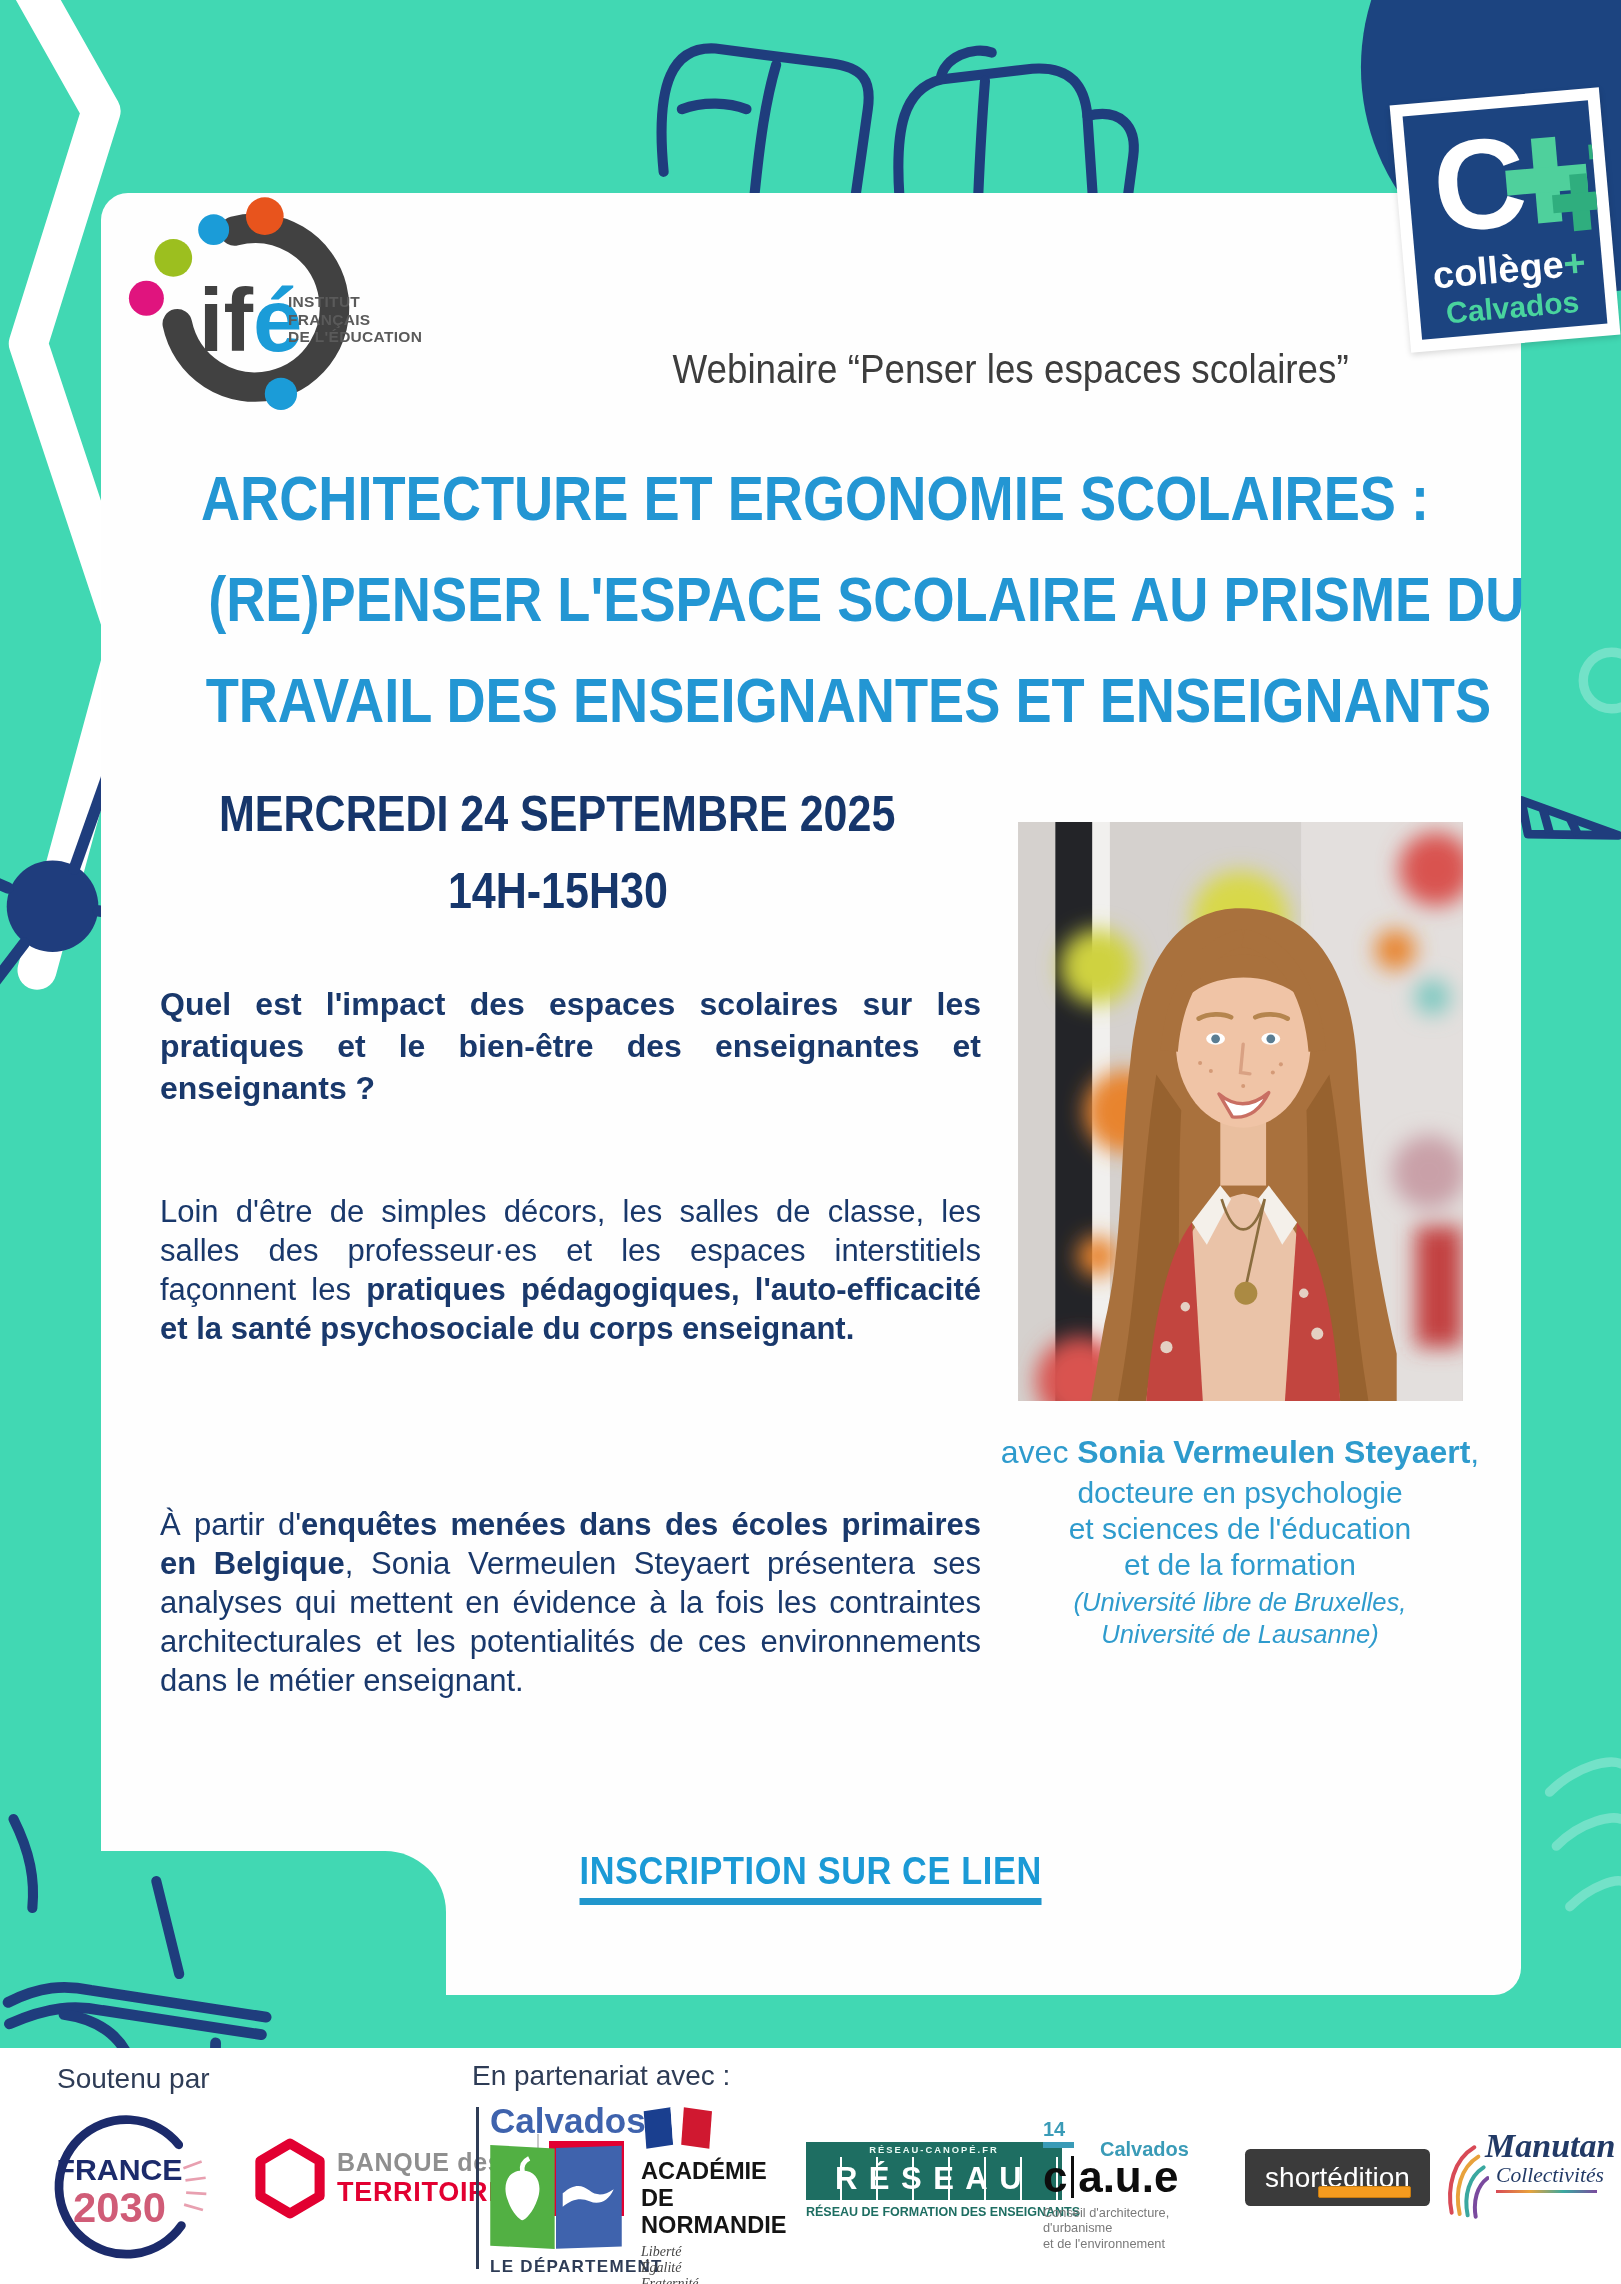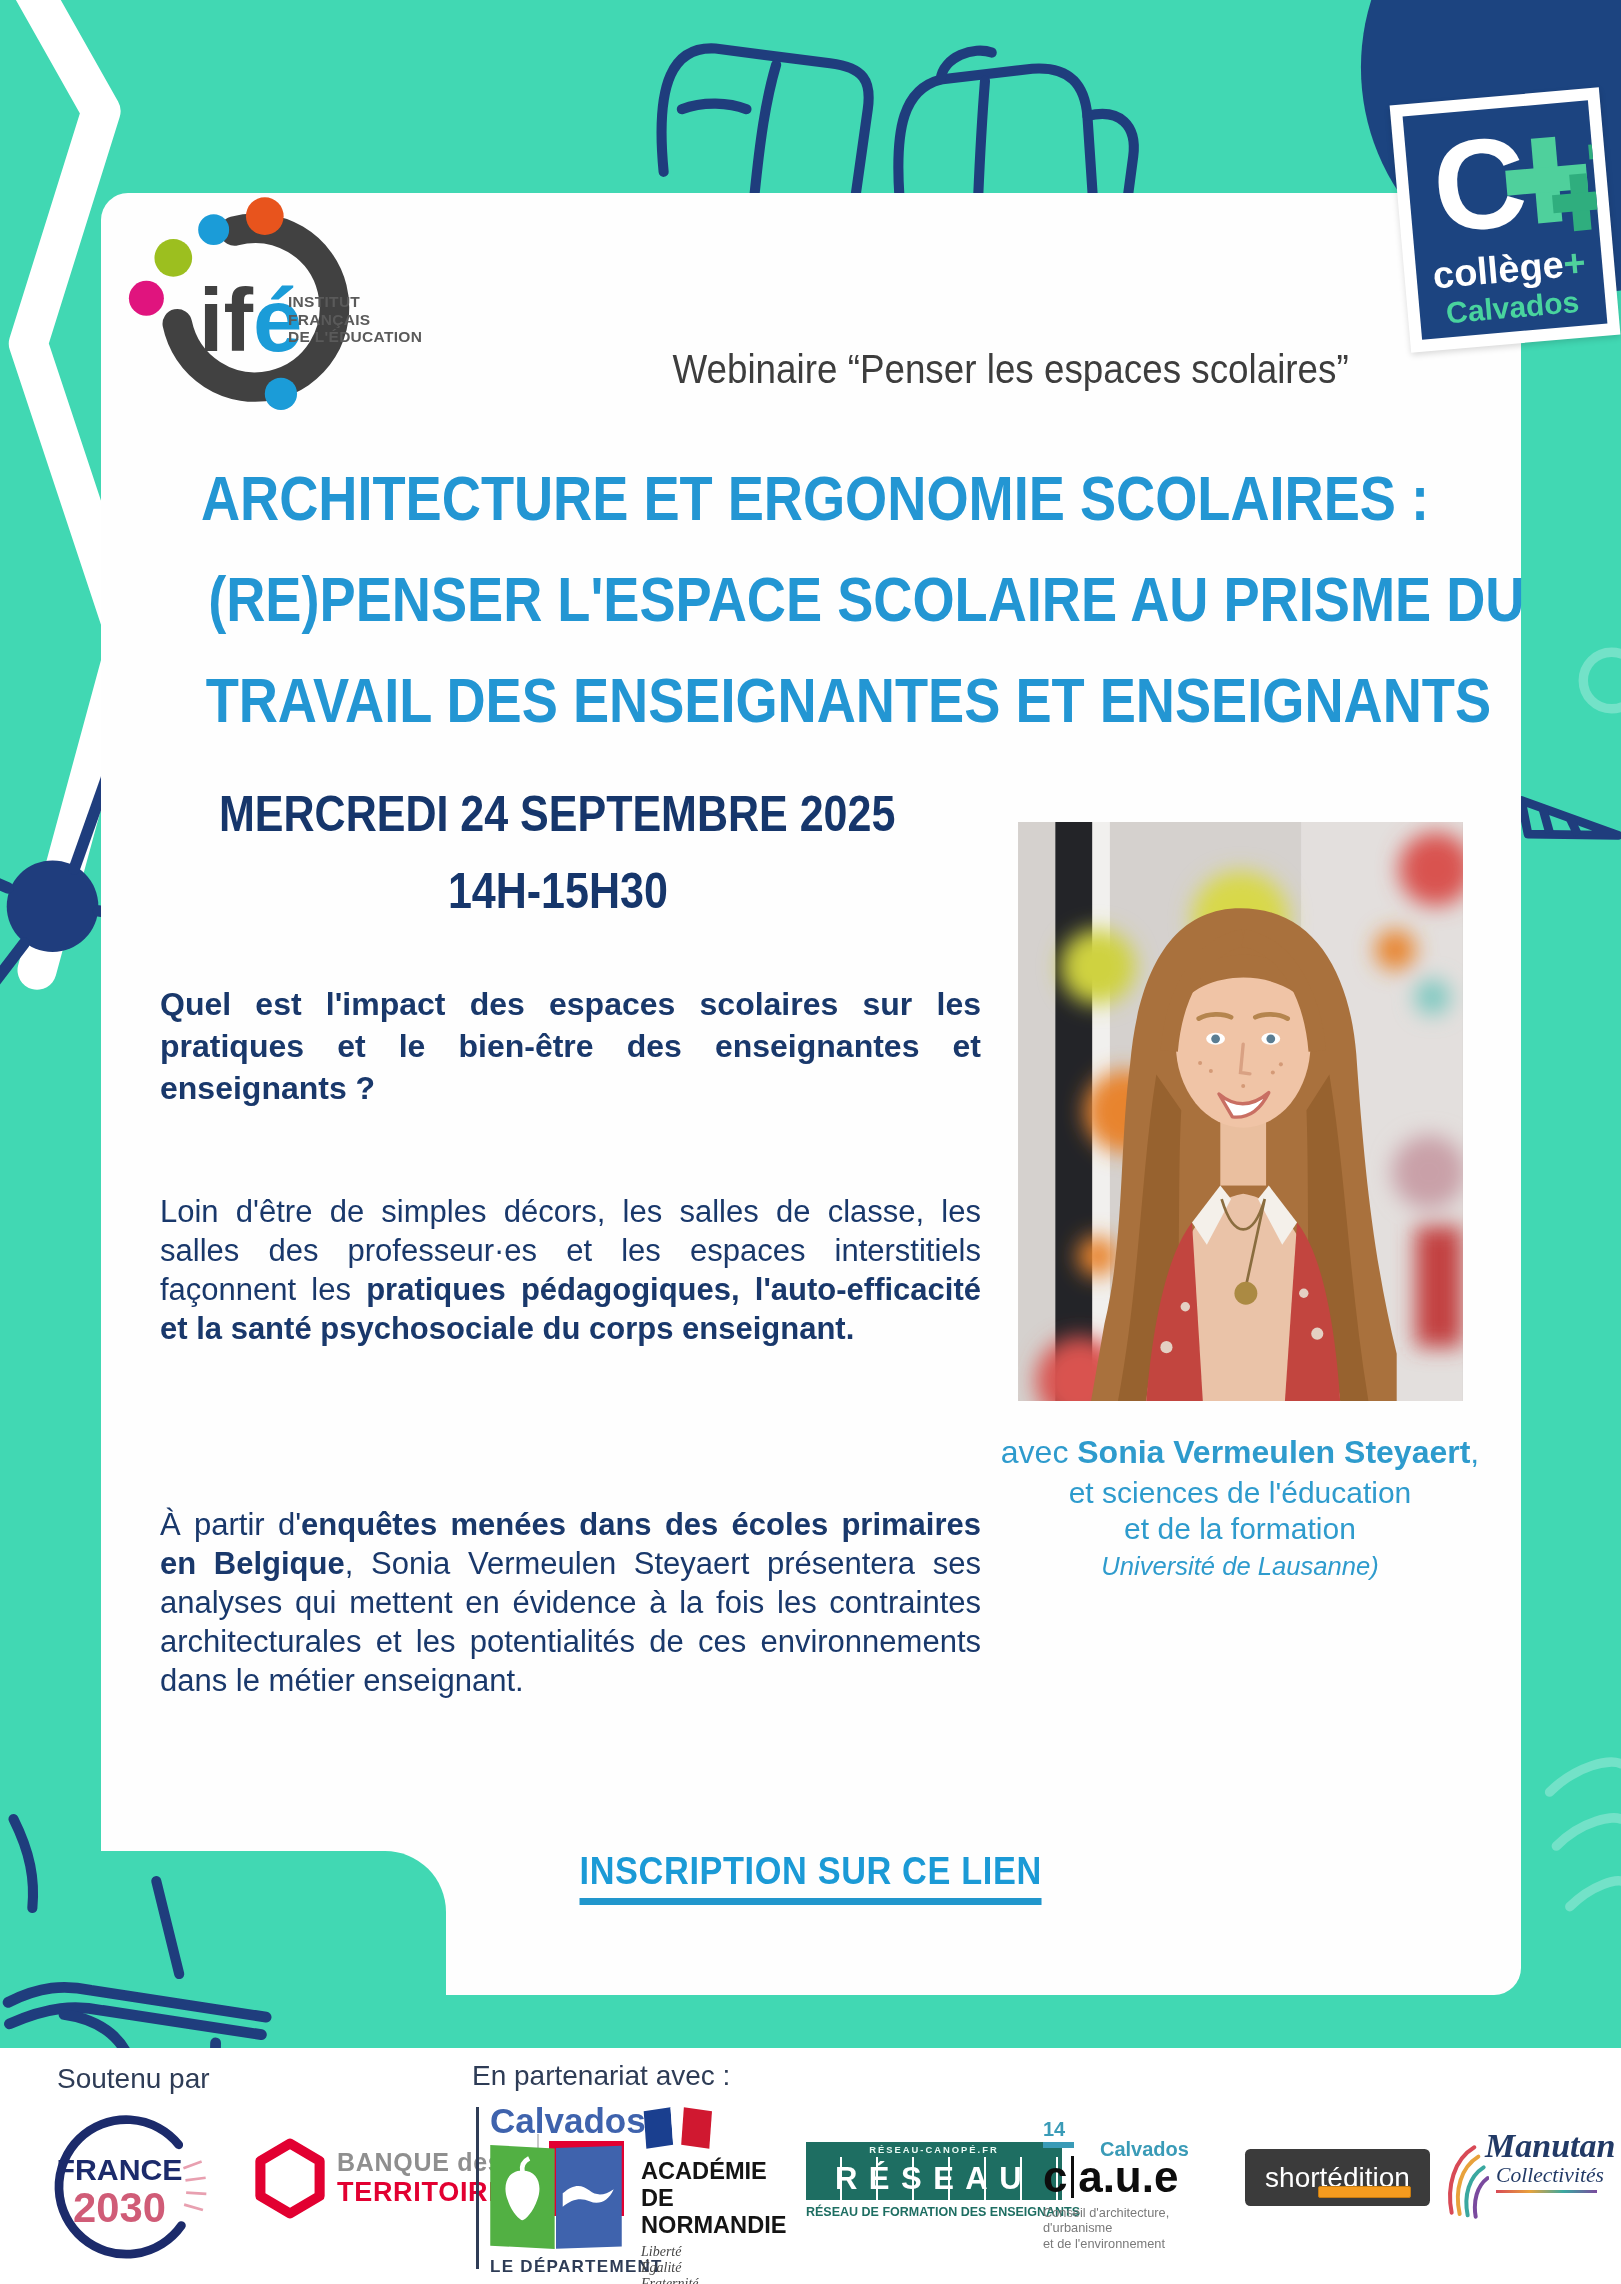--- a/index.html
+++ b/index.html
@@ -257,24 +257,26 @@
               <circle cx="444" cy="760" r="9"></circle>
               <circle cx="424" cy="700" r="7"></circle>
             </g>
           <path d="M302 560 C 320 620 348 620 366 560 L 338 690" fill="none" stroke="#8a6d3f" stroke-width="4"></path>
           <circle cx="338" cy="700" r="17" fill="#ab8a43"></circle>
         </g>
       </svg>
       <div class="caption">
         <div class="cap-name"><span>avec </span><b>Sonia Vermeulen Steyaert</b><span>,</span></div>
         <div class="cap-role">
+          <div>docteure en psychologie</div>
           <div>et sciences de l'éducation</div>
           <div>et de la formation</div>
         </div>
         <div class="cap-affil">
+          <div>(Université libre de Bruxelles,</div>
           <div>Université de Lausanne)</div>
         </div>
       </div>
     </div>
 
     <div class="cta-wrap">
       <a class="cta">INSCRIPTION SUR CE LIEN</a>
     </div>
   </div>
 

